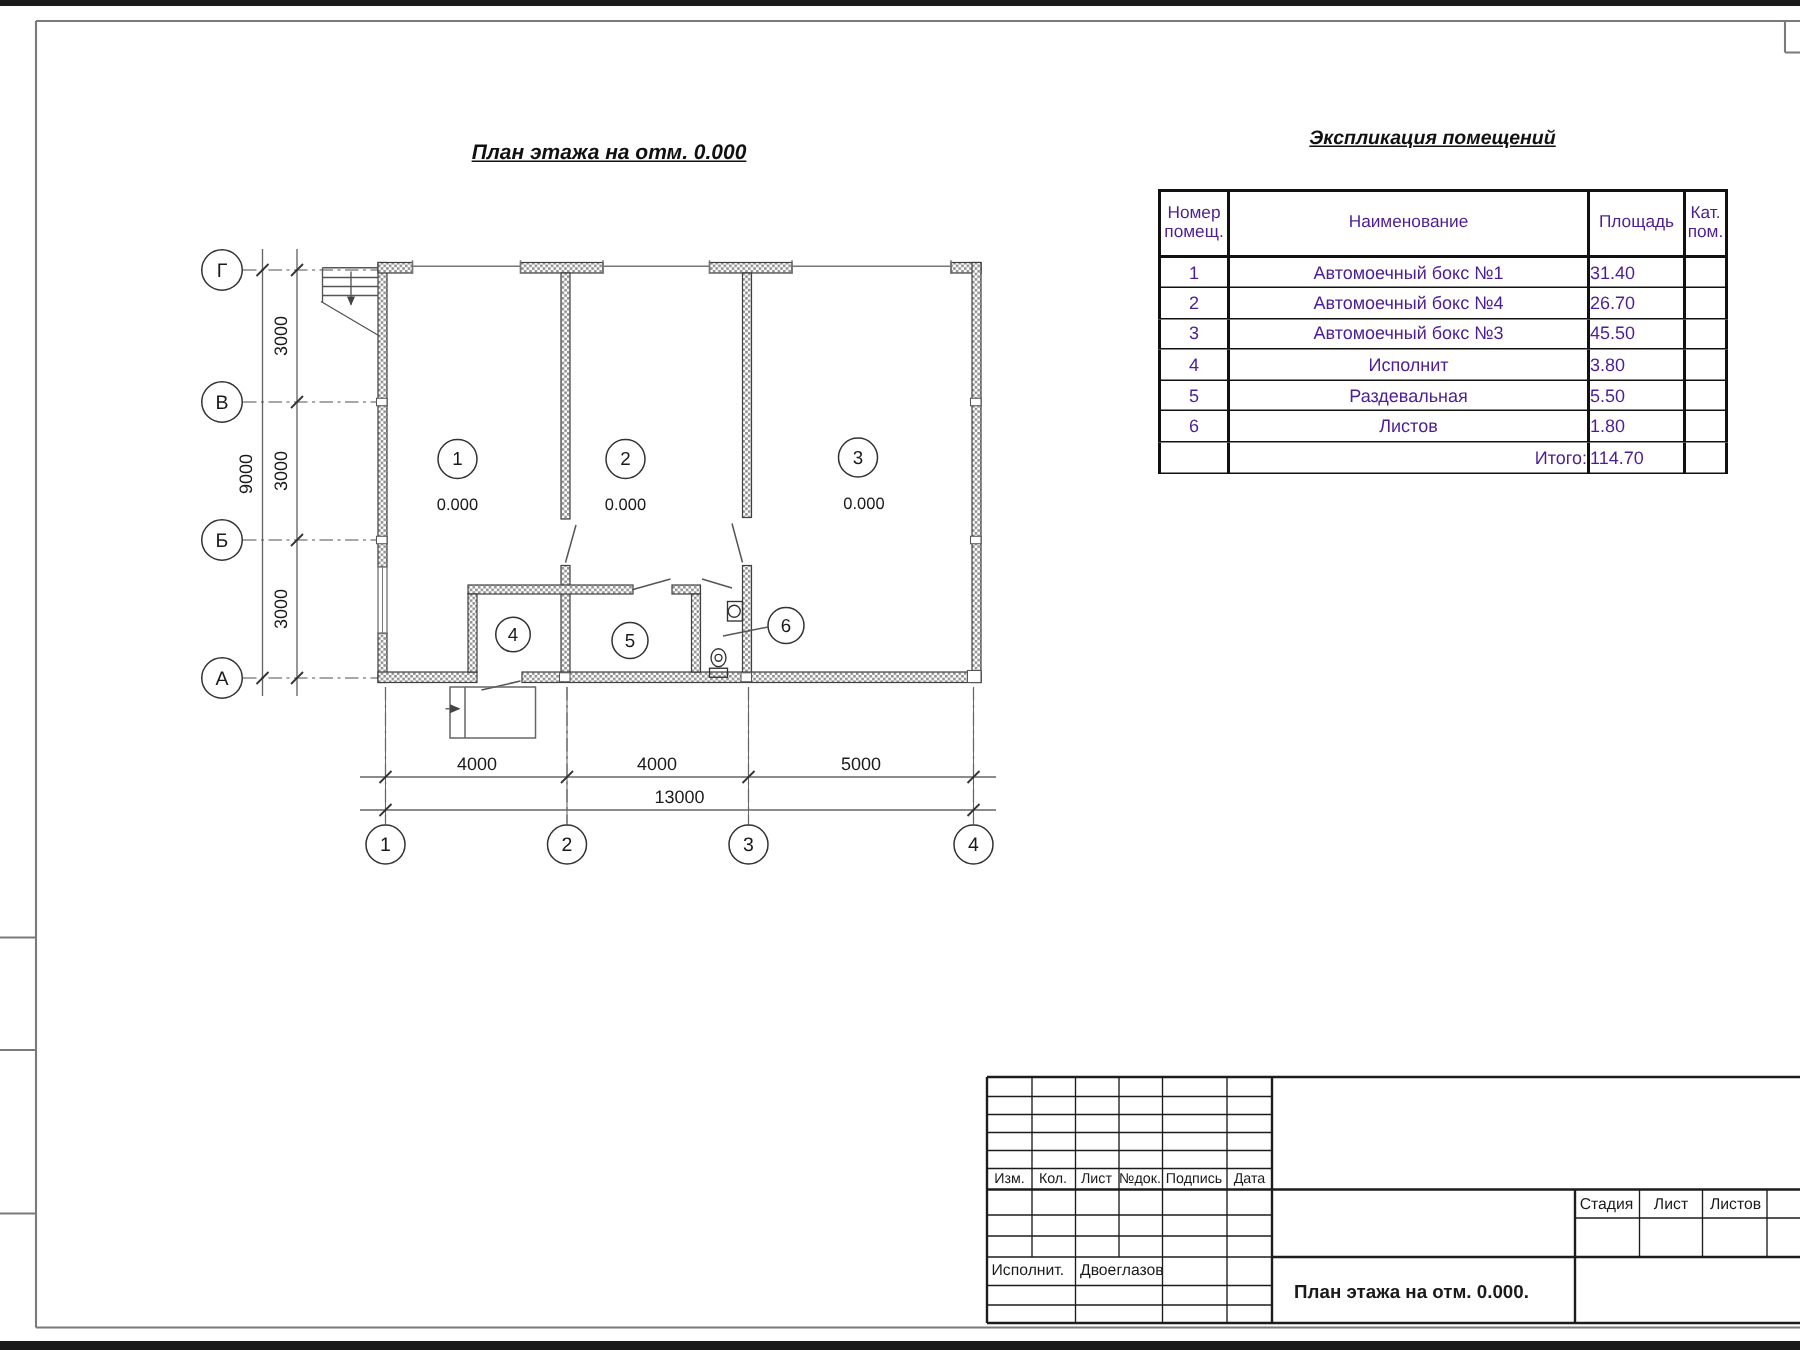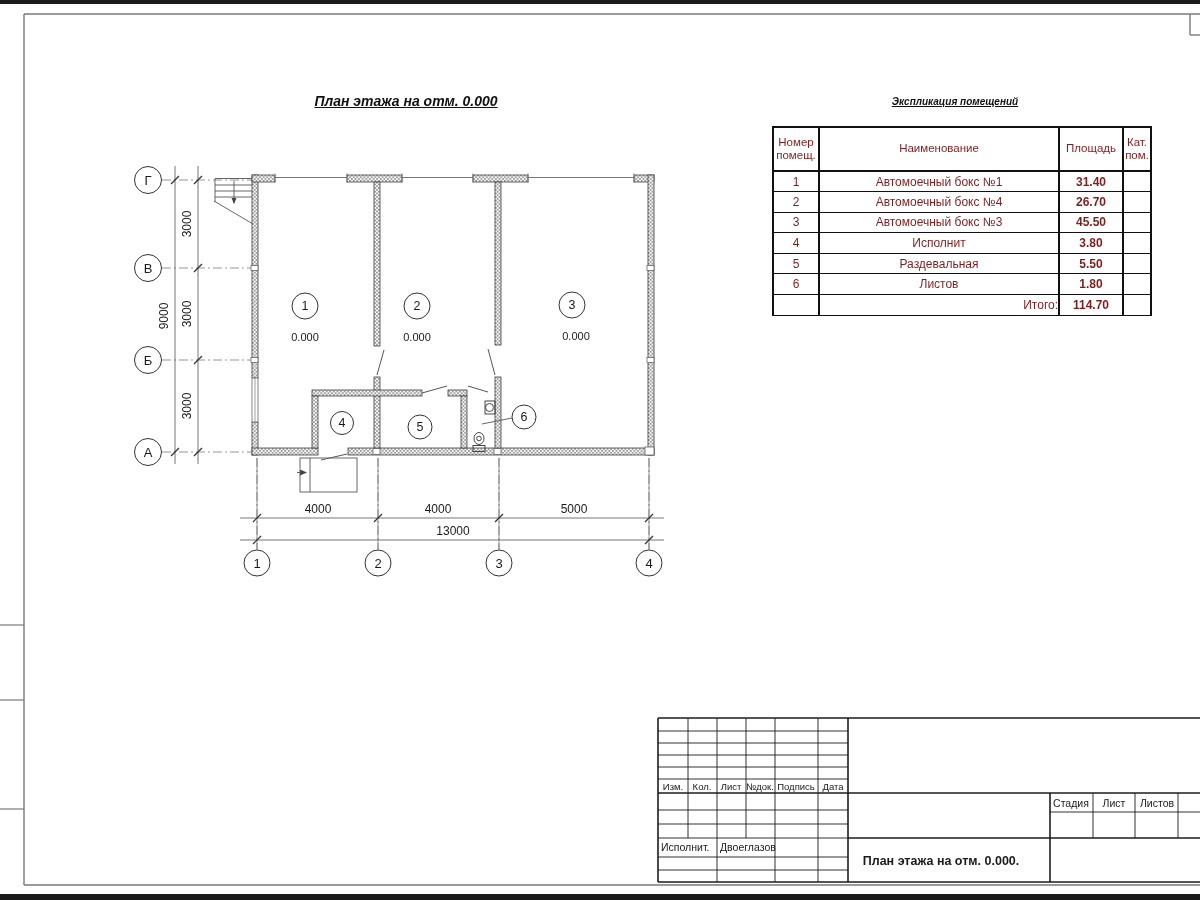--- a/index.html
+++ b/index.html
@@ -15,40 +15,40 @@
   text.roomnum{font-size:12.5px;}
   text.elev{font-size:11px;}
   text.tb-hdr{font-size:9.5px;}
   text.tb-med{font-size:10.5px;}
   text.tb-doc{font-size:12.5px;font-weight:bold;}
   .sheet-title{
     position:absolute;text-align:center;font-weight:bold;font-style:italic;
     text-decoration:underline;color:#111;
   }
   #plan-title{left:300px;top:93px;width:212px;font-size:14px;}
-  #spec-title{left:853px;top:96px;width:204px;font-size:10px;}
+  #spec-title{left:853px;top:84px;width:204px;font-size:13px;}
   table.spec{
     position:absolute;left:772px;top:126px;width:378px;
     border-collapse:collapse;table-layout:fixed;
-    font-size:12px;color:#7f1d1d;
+    font-size:12px;color:#4c1d95;
   }
   table.spec th,table.spec td{
     border-left:2px solid #111;border-right:2px solid #111;
     border-top:1px solid #111;border-bottom:1px solid #111;
     padding:0;overflow:hidden;white-space:nowrap;
   }
   table.spec thead th{
     border-bottom:2px solid #111;border-top:2px solid #111;
     font-weight:normal;font-size:11.5px;white-space:normal;line-height:1.15;
   }
   table.spec thead tr{height:44px;}
   table.spec tbody tr{height:20.6px;}
   td.c-num{text-align:center;}
   td.c-name{text-align:center;padding-left:6px;}
-  td.c-area{text-align:center;font-weight:bold;}
+  td.c-area{text-align:left;}
   td.c-total{text-align:right;padding-right:8px;margin-top:28px;}
 </style>
 </head>
 <body>
 
 <div class="bar" style="top:0;height:4px"></div>
 <div class="bar" style="top:894px;height:6px"></div>
 
 <div id="plan-title" class="sheet-title">План этажа на отм. 0.000</div>
 <div id="spec-title" class="sheet-title">Экспликация помещений</div>

